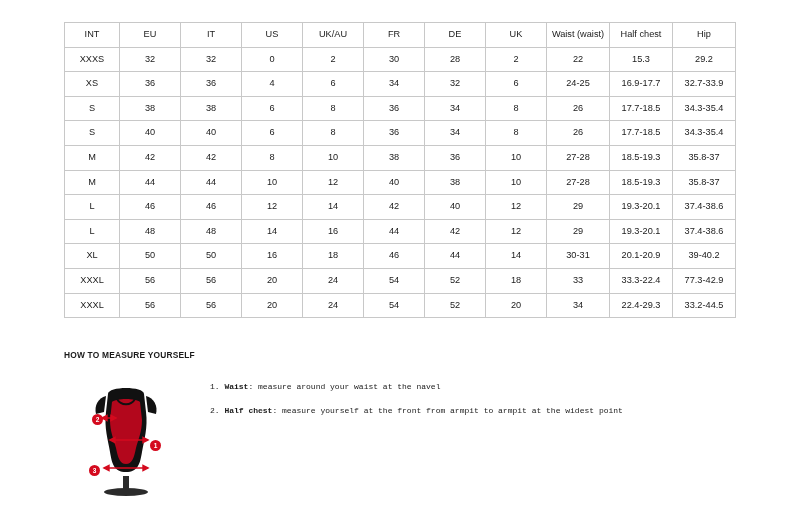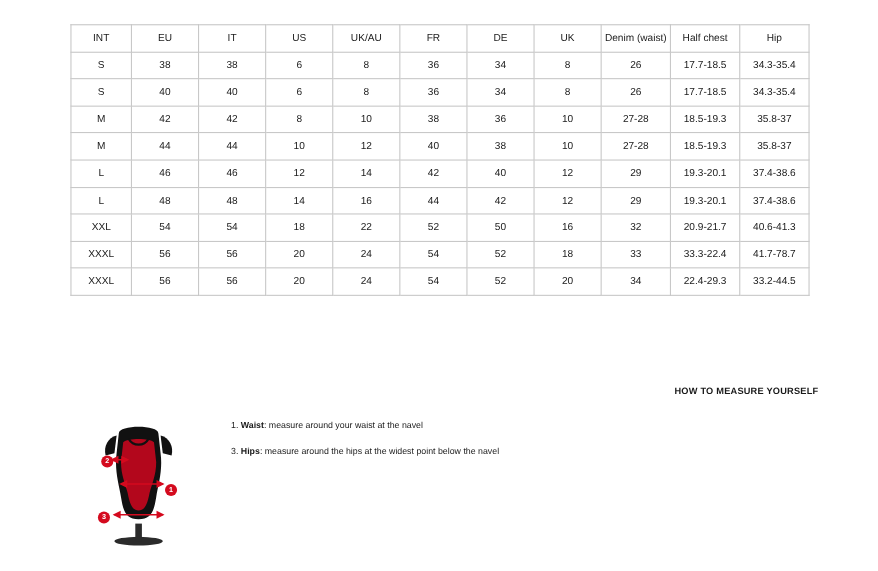--- a/index.html
+++ b/index.html
@@ -66,36 +66,36 @@
     left: 64px;
     top: 350px;
     width: 680px;
   }
   .howto-title {
     font-size: 8.4px;
     font-weight: bold;
     letter-spacing: 0.2px;
     color: #1a1a1a;
     margin-bottom: 8px;
-    text-align: right;
   }
   .howto-body {
     position: relative;
     display: flex;
     align-items: flex-start;
   }
   .figure {
     position: relative;
     width: 120px;
     height: 130px;
     flex: 0 0 120px;
   }
   .instructions {
     margin-left: 26px;
     padding-top: 12px;
+    font-family: Liberation Mono, monospace;
   }
   .instr-line {
     font-size: 8px;
     line-height: 13px;
     margin-bottom: 11px;
     color: #1a1a1a;
     white-space: nowrap;
   }
   .instr-line b { font-weight: bold; }
   .bullet {
@@ -137,26 +137,52 @@
       <thead>
         <tr id="hdr-row">
             <th>INT</th>
             <th>EU</th>
             <th>IT</th>
             <th>US</th>
             <th>UK/AU</th>
             <th>FR</th>
             <th>DE</th>
             <th>UK</th>
-            <th>Denim (waist)</th>
+            <th>Waist (waist)</th>
             <th>Half chest</th>
             <th>Hip</th>
           </tr>
       </thead>
       <tbody id="tbody">
+          <tr>
+            <td>XXXS</td>
+            <td>32</td>
+            <td>32</td>
+            <td>0</td>
+            <td>2</td>
+            <td>30</td>
+            <td>28</td>
+            <td>2</td>
+            <td>22</td>
+            <td>15.3</td>
+            <td>29.2</td>
+          </tr>
+          <tr>
+            <td>XS</td>
+            <td>36</td>
+            <td>36</td>
+            <td>4</td>
+            <td>6</td>
+            <td>34</td>
+            <td>32</td>
+            <td>6</td>
+            <td>24-25</td>
+            <td>16.9-17.7</td>
+            <td>32.7-33.9</td>
+          </tr>
           <tr>
             <td>S</td>
             <td>38</td>
             <td>38</td>
             <td>6</td>
             <td>8</td>
             <td>36</td>
             <td>34</td>
             <td>8</td>
             <td>26</td>
@@ -222,44 +248,44 @@
             <td>14</td>
             <td>16</td>
             <td>44</td>
             <td>42</td>
             <td>12</td>
             <td>29</td>
             <td>19.3-20.1</td>
             <td>37.4-38.6</td>
           </tr>
           <tr>
-            <td>XXL</td>
-            <td>54</td>
-            <td>54</td>
-            <td>18</td>
-            <td>22</td>
-            <td>52</td>
+            <td>XL</td>
+            <td>50</td>
             <td>50</td>
             <td>16</td>
-            <td>32</td>
-            <td>20.9-21.7</td>
-            <td>40.6-41.3</td>
+            <td>18</td>
+            <td>46</td>
+            <td>44</td>
+            <td>14</td>
+            <td>30-31</td>
+            <td>20.1-20.9</td>
+            <td>39-40.2</td>
           </tr>
           <tr>
             <td>XXXL</td>
             <td>56</td>
             <td>56</td>
             <td>20</td>
             <td>24</td>
             <td>54</td>
             <td>52</td>
             <td>18</td>
             <td>33</td>
             <td>33.3-22.4</td>
-            <td>41.7-78.7</td>
+            <td>77.3-42.9</td>
           </tr>
           <tr>
             <td>XXXL</td>
             <td>56</td>
             <td>56</td>
             <td>20</td>
             <td>24</td>
             <td>54</td>
             <td>52</td>
             <td>20</td>
@@ -308,19 +334,19 @@
             <polygon points="84,100 79,97.5 79,102.5"></polygon>
           </g>
         </svg>
         <div class="bullet b1">1</div>
         <div class="bullet b2">2</div>
         <div class="bullet b3">3</div>
       </div>
 
       <div class="instructions" id="instr">
           <div class="instr-line"><span>1. </span><b>Waist</b><span>: measure around your waist at the navel</span></div>
-          <div class="instr-line"><span>3. </span><b>Hips</b><span>: measure around the hips at the widest point below the navel</span></div>
+          <div class="instr-line"><span>2. </span><b>Half chest</b><span>: measure yourself at the front from armpit to armpit at the widest point</span></div>
         </div>
 
     </div>
   </div>
 
 </div>
 
 </body></html>

